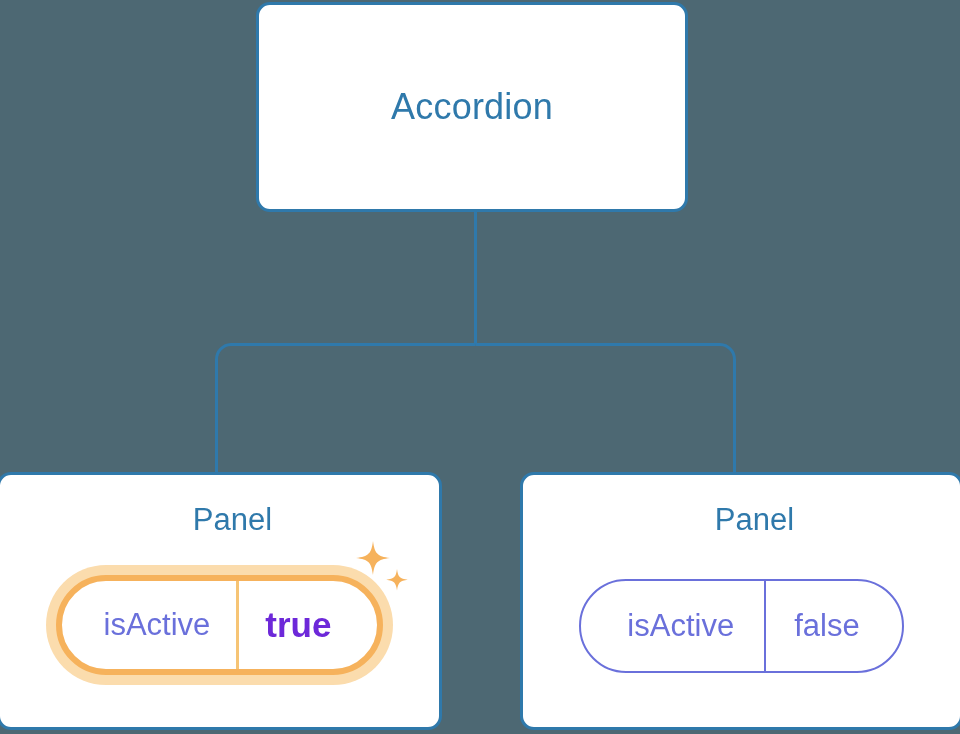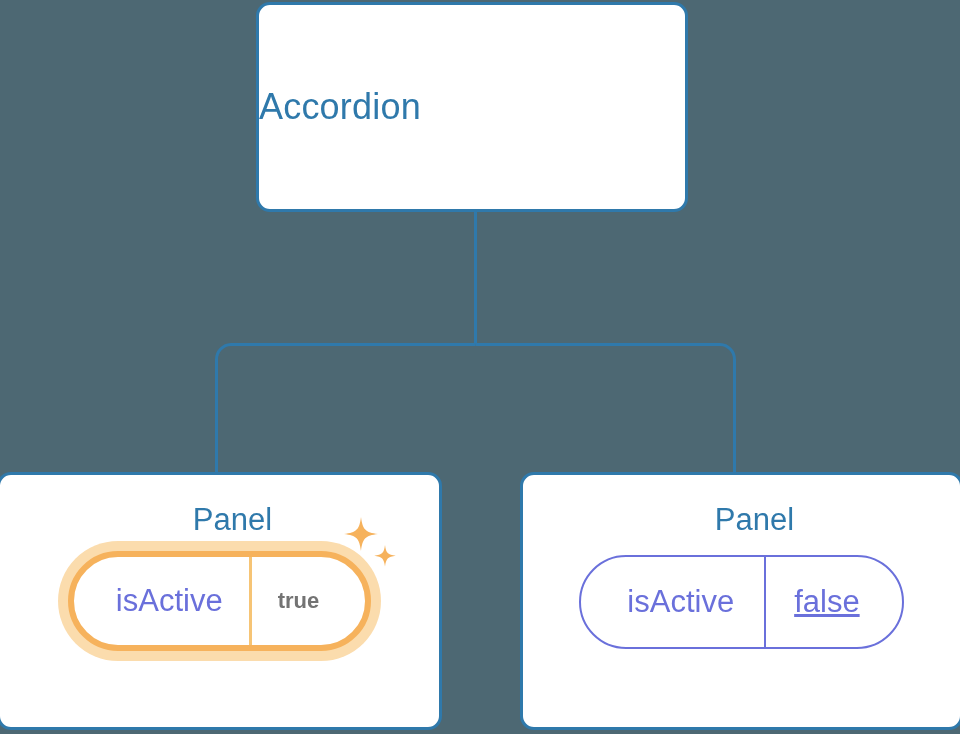--- a/index.html
+++ b/index.html
@@ -44,20 +44,21 @@
     z-index: 2;
   }
 
   .card-root {
     left: 256px;
     top: 2px;
     width: 432px;
     height: 210px;
     display: flex;
     align-items: center;
+    justify-content: center;
   }
 
   .card-title {
     color: #2f79ab;
     font-size: 36px;
     font-weight: 400;
     letter-spacing: 0.2px;
     line-height: 1.1;
     white-space: nowrap;
   }
@@ -84,20 +85,21 @@
     margin-left: 26px;
   }
 
   .panel-left .panel-title  { margin-bottom: 14px; }
   .panel-right .panel-title { margin-bottom: 18px; }
 
   
   .pill-wrap {
     position: relative;
     display: inline-flex;
+    margin-top: 24px;
   }
 
   .pill {
     display: flex;
     align-items: stretch;
     border-radius: 999px;
     background: #ffffff;
     position: relative;
     z-index: 2;
   }
@@ -122,21 +124,20 @@
   }
   .pill-normal .pill-divider {
     width: 2px;
     background: #6a70db;
   }
   .pill-normal .pill-val {
     padding: 0 42px 0 28px;
     font-size: 31px;
     color: #6a70db;
     font-weight: 400;
-    text-decoration: underline;
   }
 
   
   .pill-highlight {
     border: 6px solid #f7b köz;
   }
   .pill-highlight {
     border: 6px solid #f6b košt;
   }
   .pill-highlight {
@@ -149,22 +150,22 @@
     font-size: 31px;
     color: #6a70db;
     font-weight: 400;
   }
   .pill-highlight .pill-divider {
     width: 3px;
     background: #f6c475;
   }
   .pill-highlight .pill-val {
     padding: 0 46px 0 26px;
-    font-size: 22px;
-    color: #737373;
+    font-size: 35px;
+    color: #6d28d9;
     font-weight: 700;
   }
 
   
   .sparkles {
     position: absolute;
     right: -34px;
     top: -36px;
     width: 70px;
     height: 70px;

